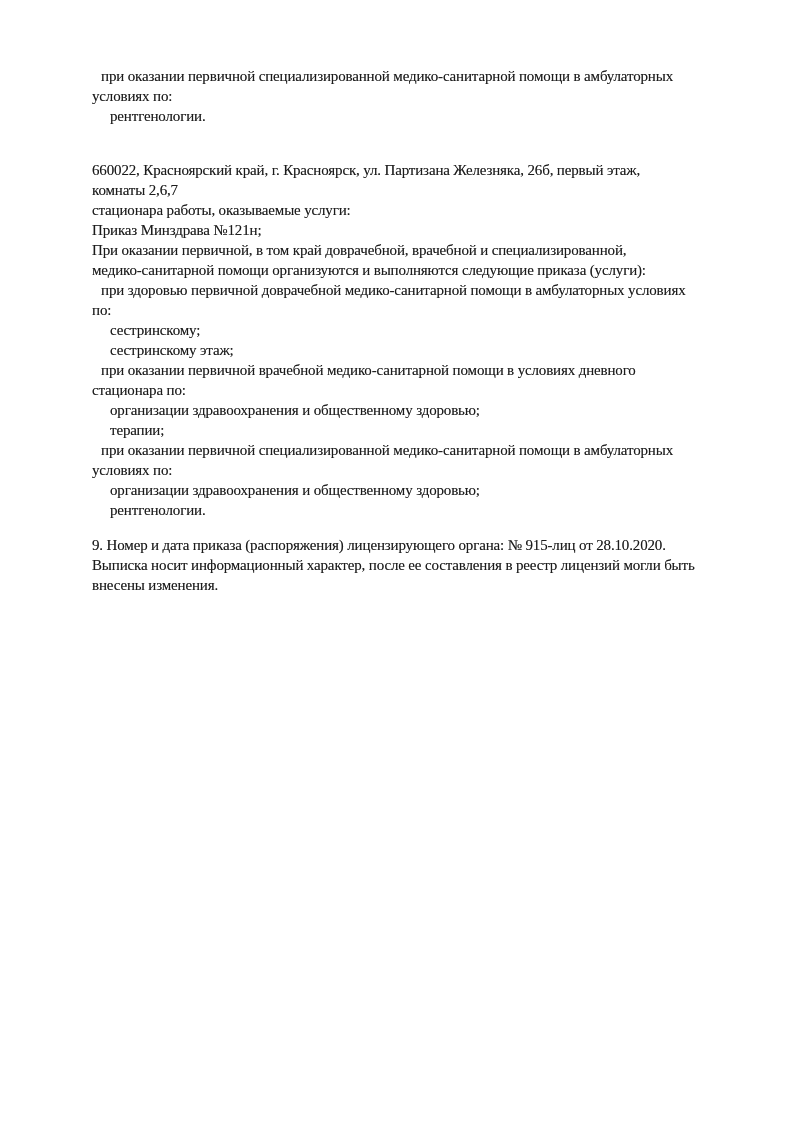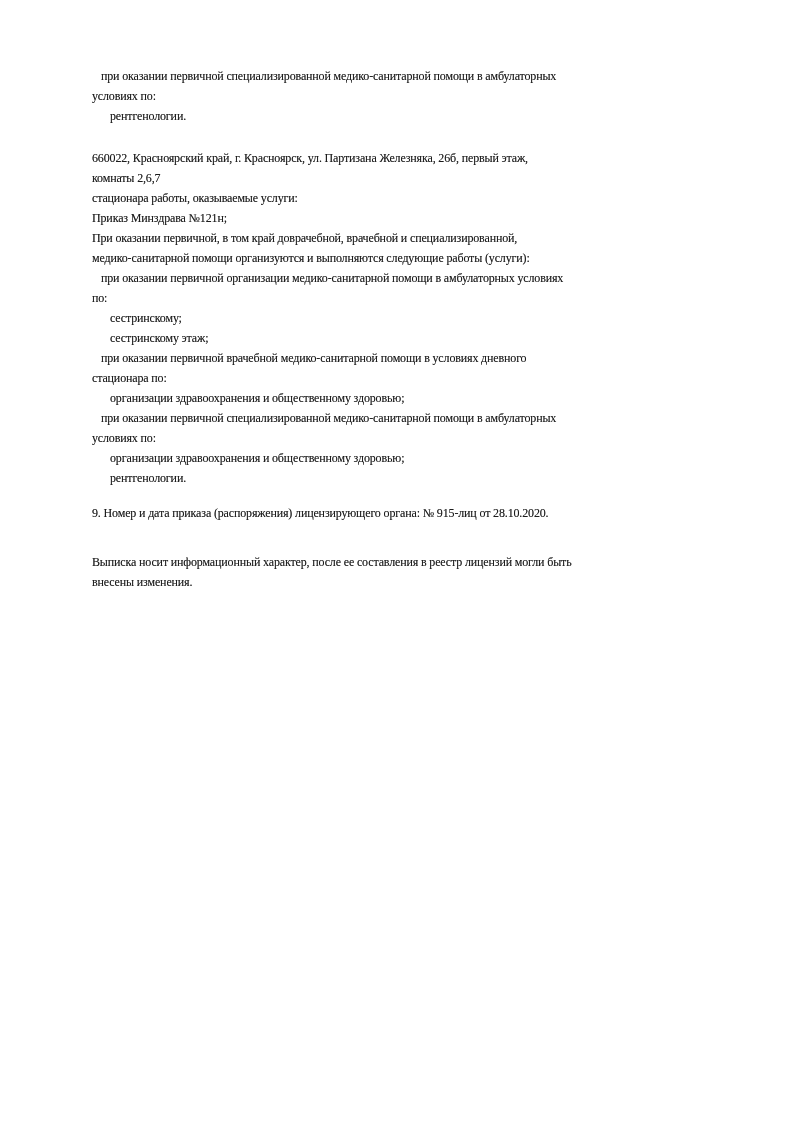--- a/index.html
+++ b/index.html
@@ -7,35 +7,35 @@
     padding: 0;
     background: #ffffff;
   }
   .page {
     position: relative;
     width: 800px;
     height: 1132px;
     background: #ffffff;
     overflow: hidden;
     font-family: "Liberation Serif", "DejaVu Serif", serif;
-    font-size: 12px;
+    font-size: 15px;
     color: #1c1c1c;
     text-shadow: 0 0 0.5px rgba(20,20,20,0.45);
     letter-spacing: -0.15px;
   }
   .content {
     position: absolute;
     left: 92px;
     top: 66px;
     width: 672px;
   }
   .block { margin: 0; padding: 0; }
-  .block-location   { margin-top: 22px; }
+  .block-location   { margin-top: 34px; }
   .block-order      { margin-top: 15px;  }
-  .block-disclaimer { margin-top: 29px; }
+  .block-disclaimer { margin-top: 0; }
   .ln {
     line-height: 20px;
     height: 20px;
     white-space: nowrap;
   }
   .i0 { padding-left: 0;    }
   .i1 { padding-left: 9px;  }
   .i2 { padding-left: 18px; }
 </style>
 </head>
@@ -49,28 +49,29 @@
       <div class="ln i0">условиях по:</div>
       <div class="ln i2">рентгенологии.</div>
     </section>
 
     <section class="block block-location">
       <div class="ln i0">660022, Красноярский край, г. Красноярск, ул. Партизана Железняка, 26б, первый этаж,</div>
       <div class="ln i0">комнаты 2,6,7</div>
       <div class="ln i0">стационара работы, оказываемые услуги:</div>
       <div class="ln i0">Приказ Минздрава №121н;</div>
       <div class="ln i0">При оказании первичной, в том край доврачебной, врачебной и специализированной,</div>
-      <div class="ln i0">медико-санитарной помощи организуются и выполняются следующие работы (услуги):</div>
-      <div class="ln i1">при оказании первичной организации медико-санитарной помощи в амбулаторных условиях</div>
+      <div class="ln i0">медико-санитарной помощи организуются и выполняются следующие приказа (услуги):</div>
+      <div class="ln i1">при здоровью первичной доврачебной медико-санитарной помощи в амбулаторных условиях</div>
       <div class="ln i0">по:</div>
       <div class="ln i2">сестринскому;</div>
       <div class="ln i2">сестринскому этаж;</div>
       <div class="ln i1">при оказании первичной врачебной медико-санитарной помощи в условиях дневного</div>
       <div class="ln i0">стационара по:</div>
       <div class="ln i2">организации здравоохранения и общественному здоровью;</div>
+      <div class="ln i2">терапии;</div>
       <div class="ln i1">при оказании первичной специализированной медико-санитарной помощи в амбулаторных</div>
       <div class="ln i0">условиях по:</div>
       <div class="ln i2">организации здравоохранения и общественному здоровью;</div>
       <div class="ln i2">рентгенологии.</div>
     </section>
 
     <section class="block block-order">
       <div class="ln i0">9. Номер и дата приказа (распоряжения) лицензирующего органа: № 915-лиц от 28.10.2020.</div>
     </section>
 

